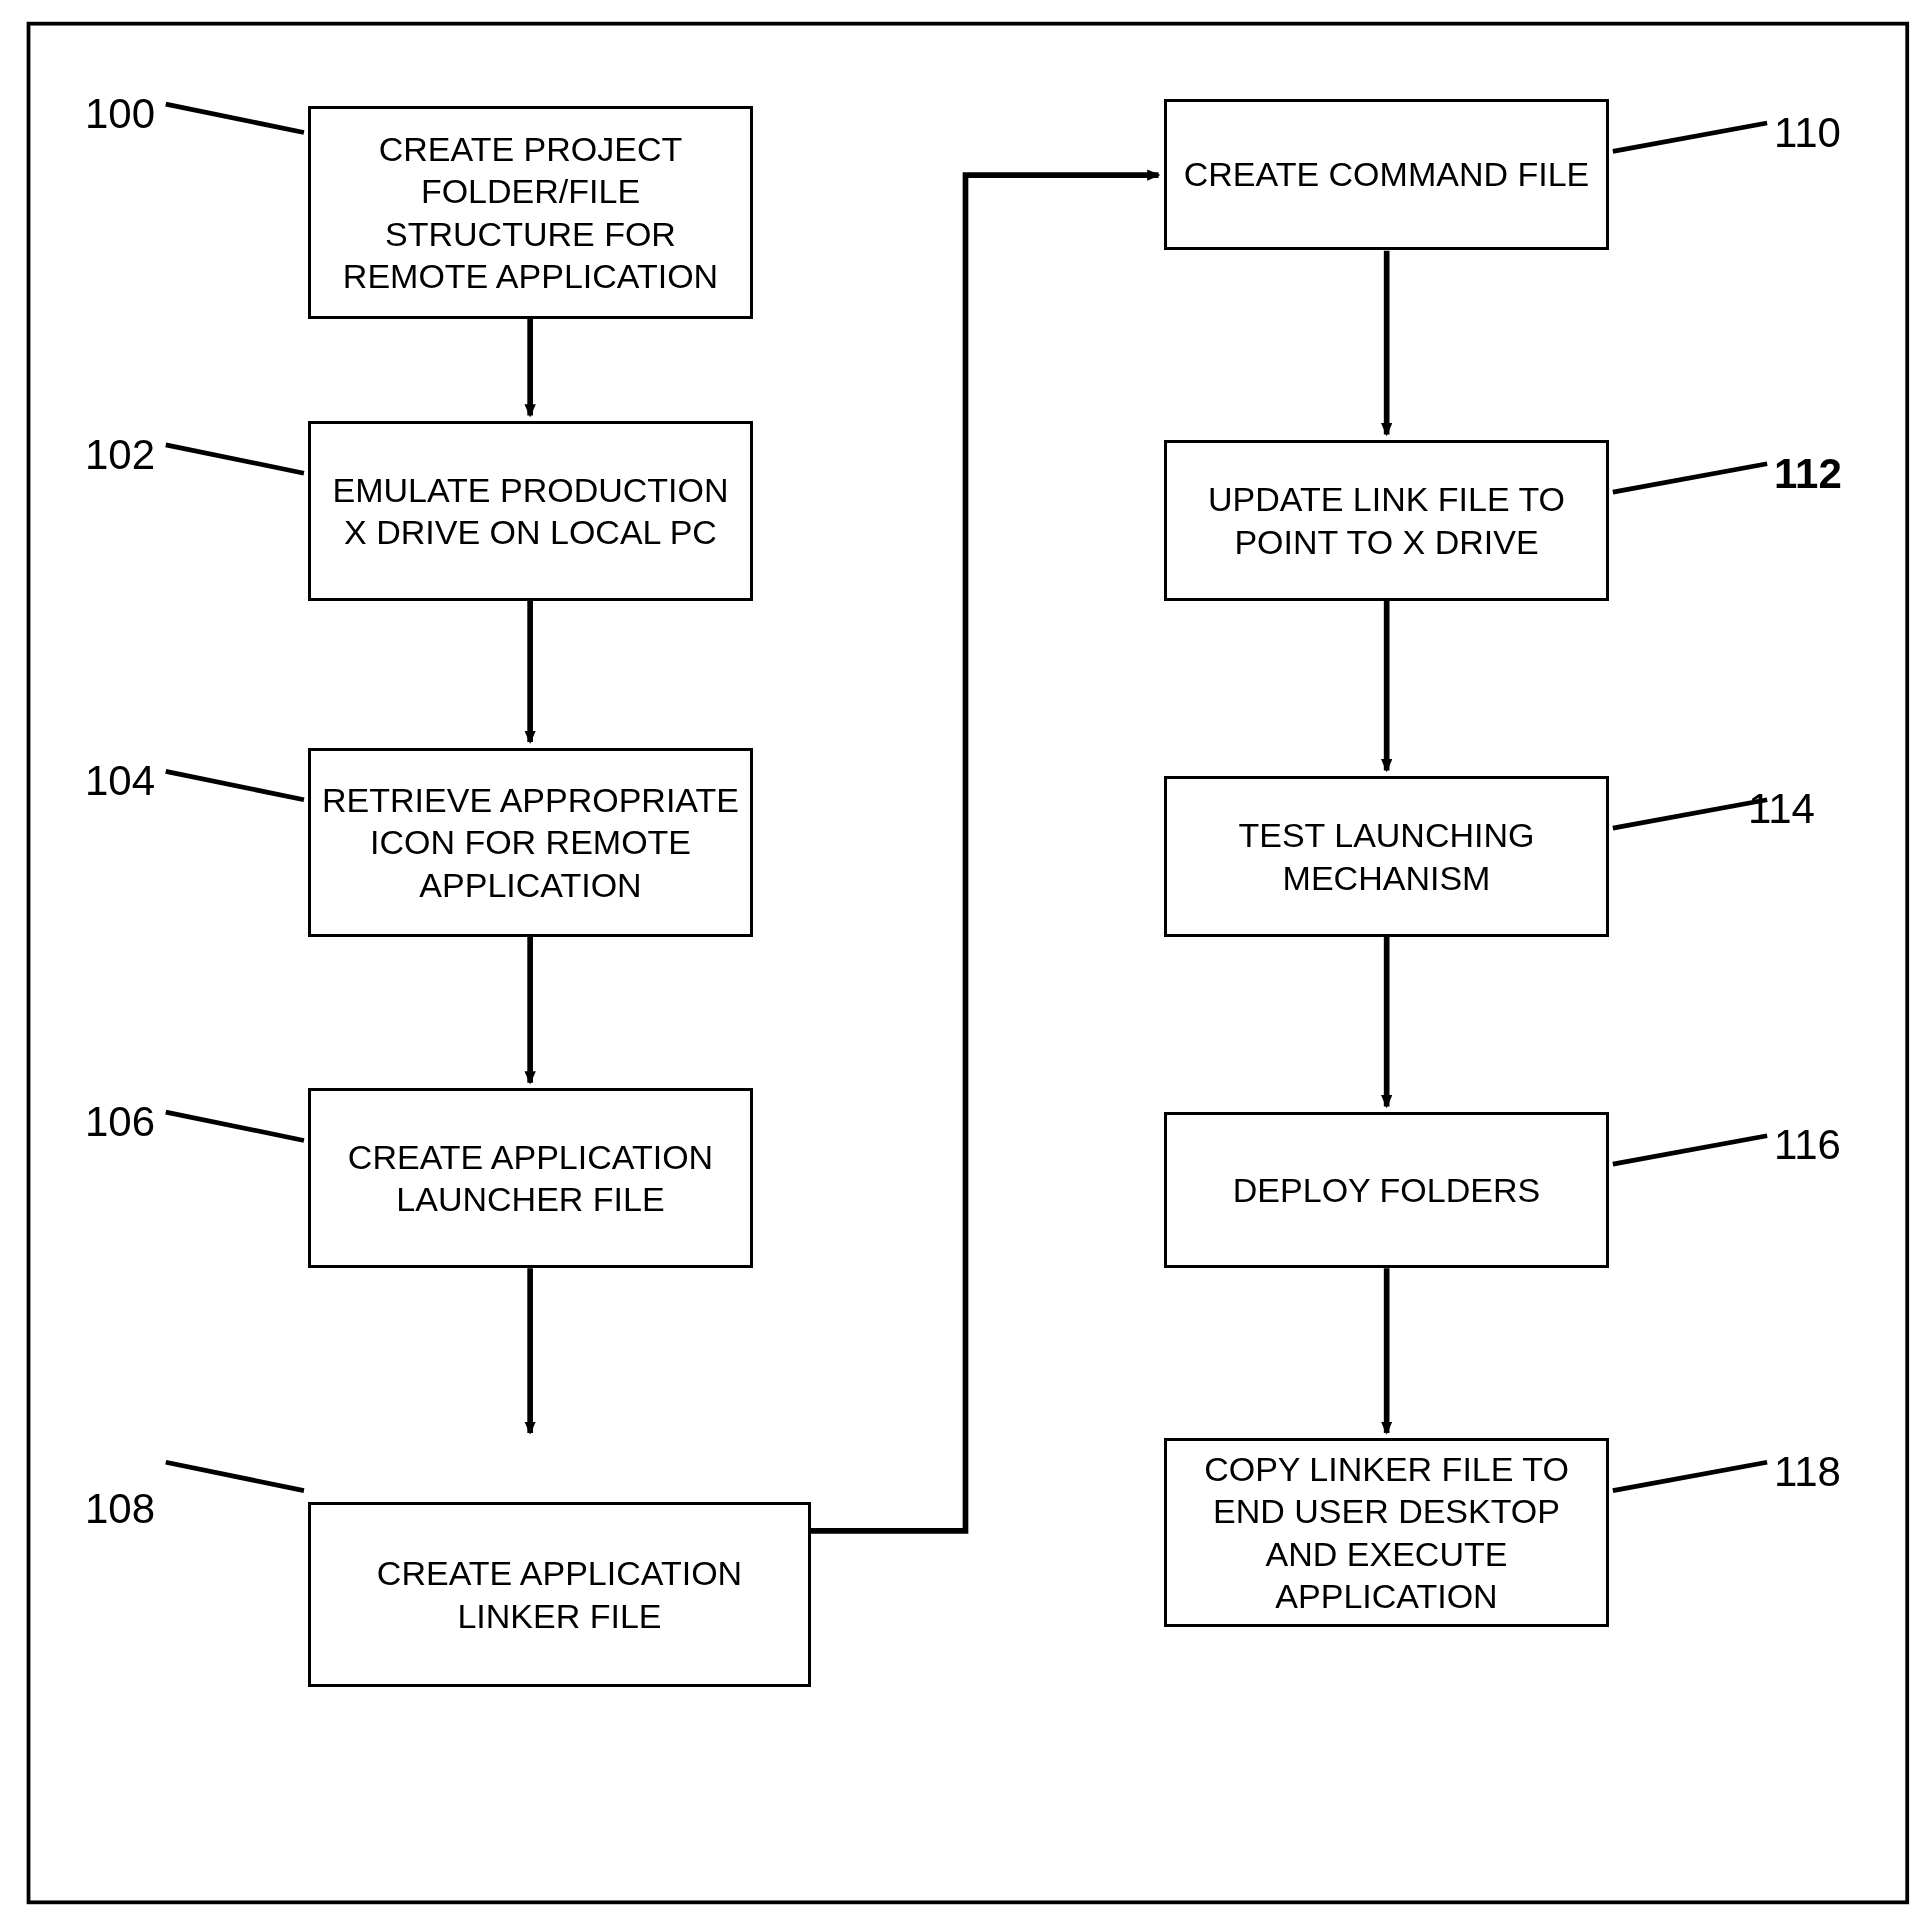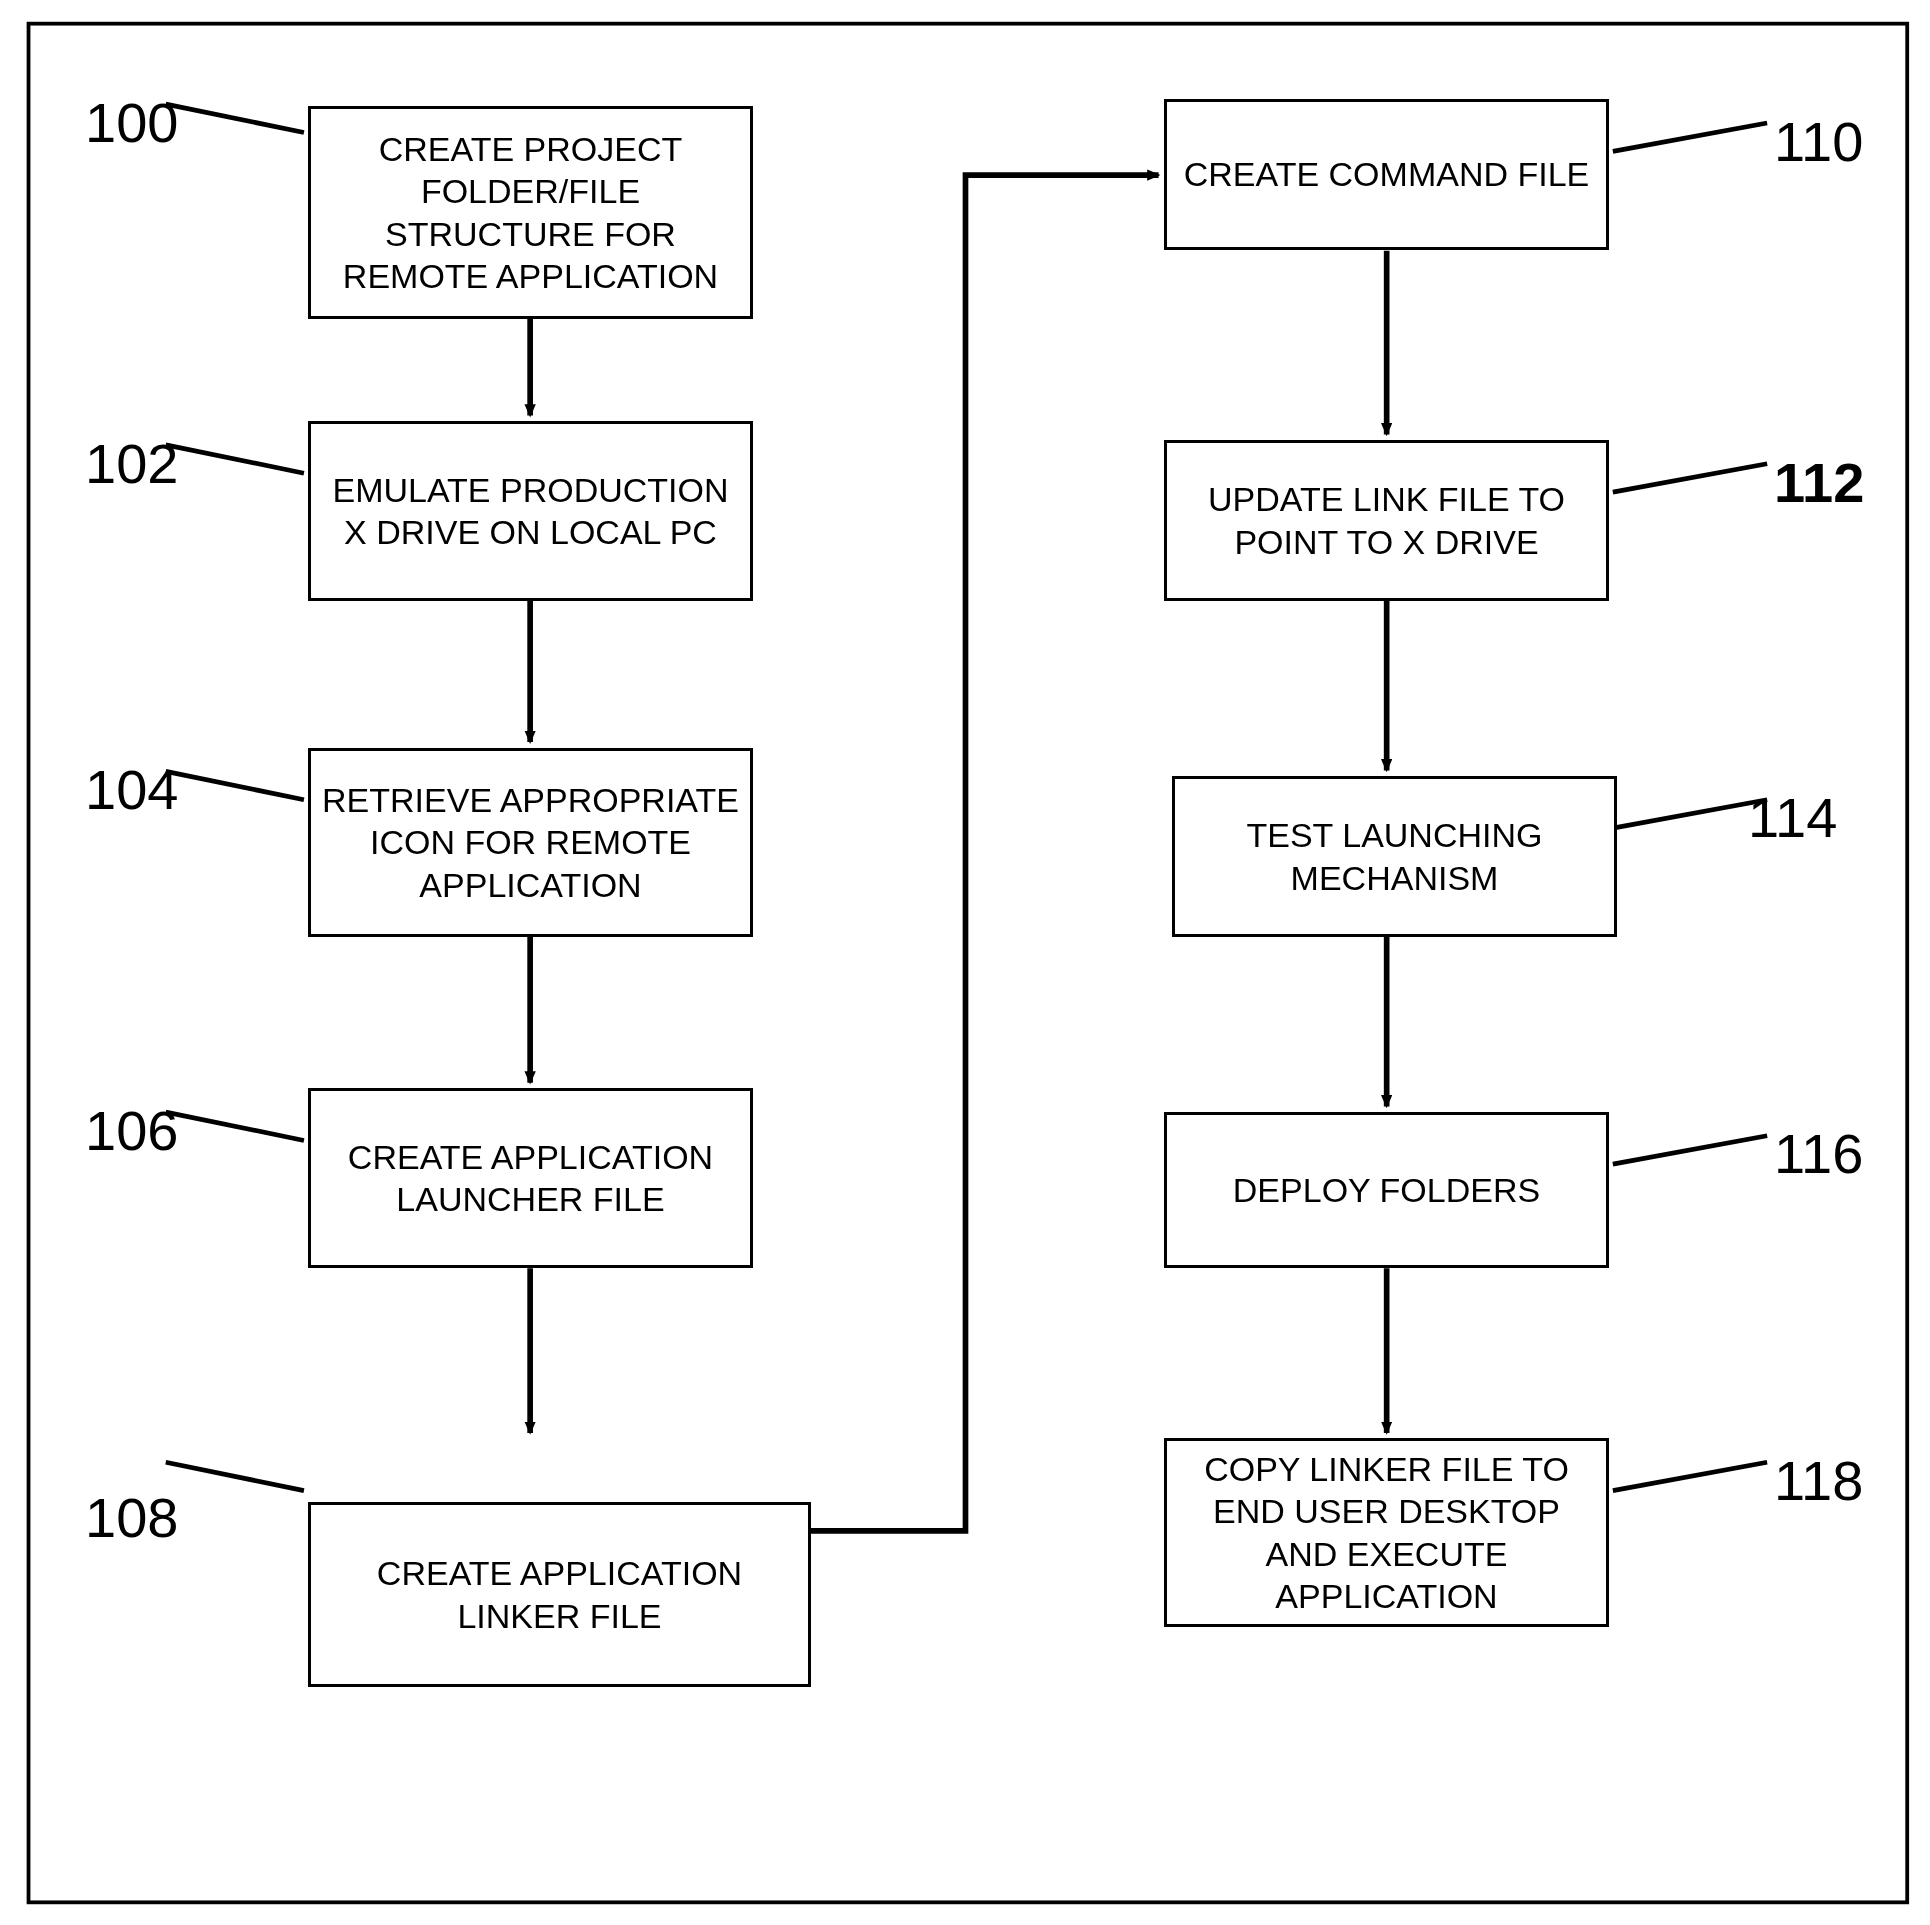--- a/index.html
+++ b/index.html
@@ -27,21 +27,21 @@
     justify-content: center;
     text-align: center;
     font-size: 34px;
     line-height: 1.25;
     font-weight: 400;
     padding: 9.5px;
     background: #fff;
   }
   .label {
     position: absolute;
-    font-size: 56px;
+    font-size: 42px;
     font-weight: 400;
   }
   .label.left {
     text-align: right;
   }
   .label.right {
     text-align: left;
   }
 </style>
 </head>
@@ -96,21 +96,21 @@
     </div>
     <div class="label left" style="top: 1448px; left: 85px; margin-top: 37px;">108</div>
     <div class="box" style="left: 1164px; top: 99px; width: 445px; height: 151px;">
       <span>CREATE COMMAND FILE</span>
     </div>
     <div class="label right" style="top: 109px; left: 1774px;">110</div>
     <div class="box" style="left: 1164px; top: 440px; width: 445px; height: 161px;">
       <span>UPDATE LINK FILE TO POINT TO X DRIVE</span>
     </div>
     <div class="label right" style="top: 450px; left: 1774px; font-weight: bold;">112</div>
-    <div class="box" style="left: 1164px; top: 776px; width: 445px; height: 161px; margin-left: 8px;">
+    <div class="box" style="left: 1164px; top: 776px; width: 445px; height: 161px;">
       <span>TEST LAUNCHING MECHANISM</span>
     </div>
     <div class="label right" style="top: 785px; left: 1748px;">114</div>
     <div class="box" style="left: 1164px; top: 1112px; width: 445px; height: 156px;">
       <span>DEPLOY FOLDERS</span>
     </div>
     <div class="label right" style="top: 1121px; left: 1774px;">116</div>
     <div class="box" style="left: 1164px; top: 1438px; width: 445px; height: 189px;">
       <span>COPY LINKER FILE TO END USER DESKTOP AND EXECUTE APPLICATION</span>
     </div>

